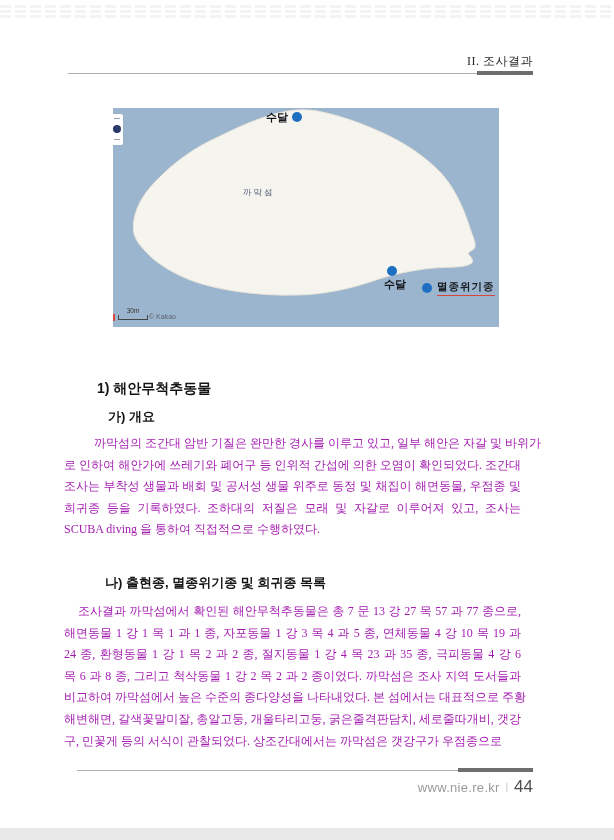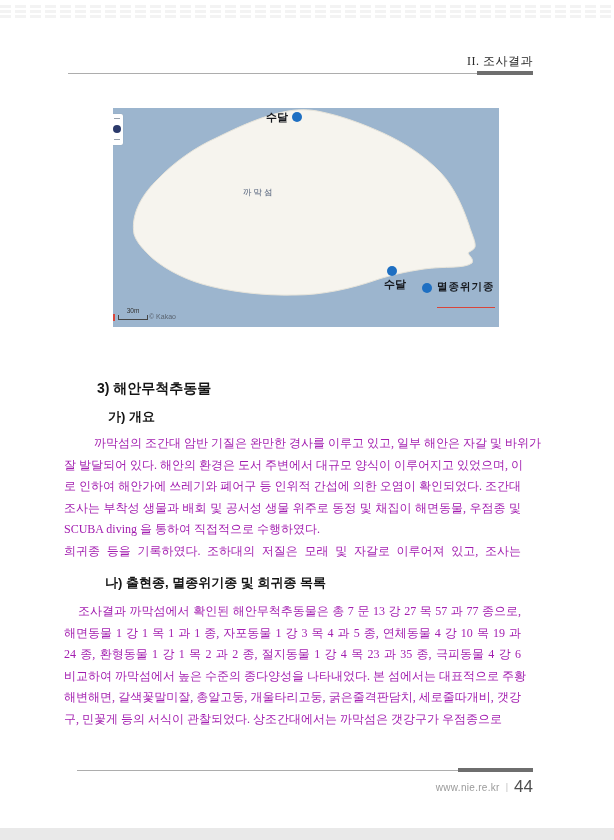--- a/index.html
+++ b/index.html
@@ -43,21 +43,21 @@
   }
   .dot-top{left:179px; top:4px;}
   .dot-bottom{left:274px; top:158px;}
   .dot-legend{left:309px; top:175px;}
   .sudal{font-size:11px; font-weight:bold; color:#15181d;}
   .sudal-top{left:153px; top:2px;}
   .sudal-bottom{left:271px; top:169px;}
   .legend-text{
     left:324px; top:172px; font-size:10.5px; font-weight:bold; color:#15181d;
     letter-spacing:1px; border-bottom:1.5px solid var(--legend-underline,#d9453a);
-    padding-bottom:13px;
+    padding-bottom:1px;
   }
   .zoom-ctrl{
     position:absolute; left:-2px; top:6px; width:12px; height:31px;
     background:#ffffff; border-radius:2px; box-shadow:0 0 1px #8899aa;
   }
   .zoom-ctrl .knob{
     position:absolute; left:2px; top:11px; width:8px; height:8px;
     border-radius:50%; background:#2b3a6b;
   }
   .zoom-ctrl .tick{position:absolute;left:3px;width:6px;height:1px;background:#9aa2ad;}
@@ -84,21 +84,21 @@
     text-align:justify; text-align-last:justify;
   }
   .para .tline.last{text-align-last:left;}
   .para1{top:433px;} .para1 .first{text-indent:30px;}
   .para2{top:601px;} .para2 .first{text-indent:14px;}
   
   .footer-text{
     position:absolute; top:777px; right:81px; display:flex; align-items:center;
     font-family:"Liberation Sans","DejaVu Sans",sans-serif;
   }
-  .footer-site{font-size:10px; color:var(--footer-gray,#9a9a9a); letter-spacing:.3px;}
+  .footer-site{font-size:13px; color:var(--footer-gray,#9a9a9a); letter-spacing:.3px;}
   .footer-sep{font-size:9px; color:#c0c0c0; margin:0 6px;}
   .footer-page{font-size:17px; color:#4f4f4f;}
 </style>
 </head>
 <body>
 
 <div class="page">
 
   <div class="top-dots">
     <div class="row"></div>
@@ -154,38 +154,38 @@
 
     <span class="red-tick"></span>
     <div class="scale">
       <span class="num">30m</span>
       <div class="bar"></div>
     </div>
     <div class="map-label attribution">© Kakao</div>
   </div>
 
 
-  <div class="hd hd-section">3) 해안무척추동물</div>
+  <div class="hd hd-section">1) 해안무척추동물</div>
   <div class="hd hd-sub-a">가) 개요</div>
 
   <div class="para para1">
     <div class="tline first">까막섬의 조간대 암반 기질은 완만한 경사를 이루고 있고, 일부 해안은 자갈 및 바위가</div>
-    <div class="tline">잘 발달되어 있다. 해안의 환경은 도서 주변에서 대규모 양식이 이루어지고 있었으며, 이</div>
     <div class="tline">로 인하여 해안가에 쓰레기와 폐어구 등 인위적 간섭에 의한 오염이 확인되었다. 조간대</div>
     <div class="tline">조사는 부착성 생물과 배회 및 공서성 생물 위주로 동정 및 채집이 해면동물, 우점종 및</div>
+    <div class="tline">희귀종 등을 기록하였다. 조하대의 저질은 모래 및 자갈로 이루어져 있고, 조사는</div>
     <div class="tline last">SCUBA diving 을 통하여 직접적으로 수행하였다.</div>
-    <div class="tline">희귀종 등을 기록하였다. 조하대의 저질은 모래 및 자갈로 이루어져 있고, 조사는</div>
   </div>
 
   <div class="hd hd-sub-b">나) 출현종, 멸종위기종 및 희귀종 목록</div>
 
   <div class="para para2">
     <div class="tline first">조사결과 까막섬에서 확인된 해안무척추동물은 총 7 문 13 강 27 목 57 과 77 종으로,</div>
     <div class="tline">해면동물 1 강 1 목 1 과 1 종, 자포동물 1 강 3 목 4 과 5 종, 연체동물 4 강 10 목 19 과</div>
     <div class="tline">24 종, 환형동물 1 강 1 목 2 과 2 종, 절지동물 1 강 4 목 23 과 35 종, 극피동물 4 강 6</div>
+    <div class="tline">목 6 과 8 종, 그리고 척삭동물 1 강 2 목 2 과 2 종이었다. 까막섬은 조사 지역 도서들과</div>
     <div class="tline">비교하여 까막섬에서 높은 수준의 종다양성을 나타내었다. 본 섬에서는 대표적으로 주황</div>
     <div class="tline">해변해면, 갈색꽃말미잘, 총알고둥, 개울타리고둥, 굵은줄격판담치, 세로줄따개비, 갯강</div>
     <div class="tline last">구, 민꽃게 등의 서식이 관찰되었다. 상조간대에서는 까막섬은 갯강구가 우점종으로</div>
   </div>
 
   <div class="rule footer-rule">
     <span class="thin"></span>
     <span class="thick"></span>
   </div>
 

